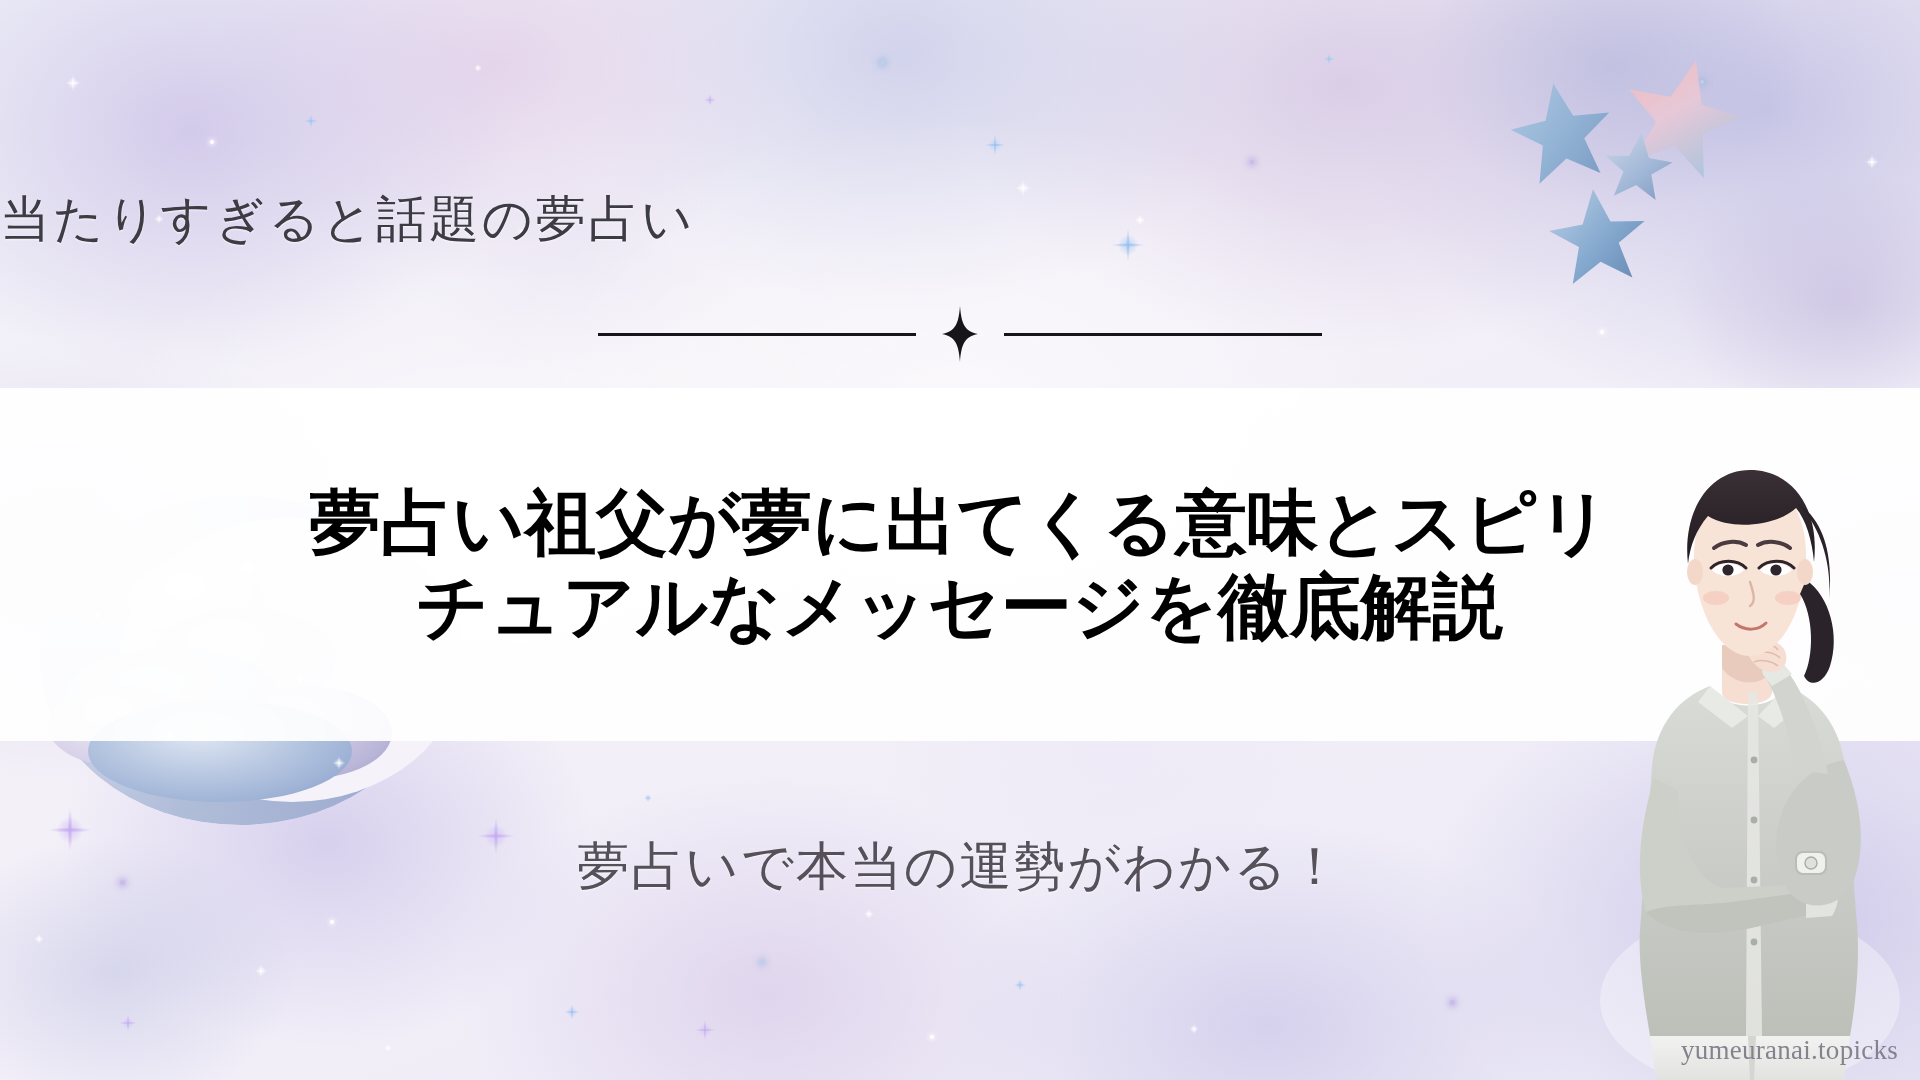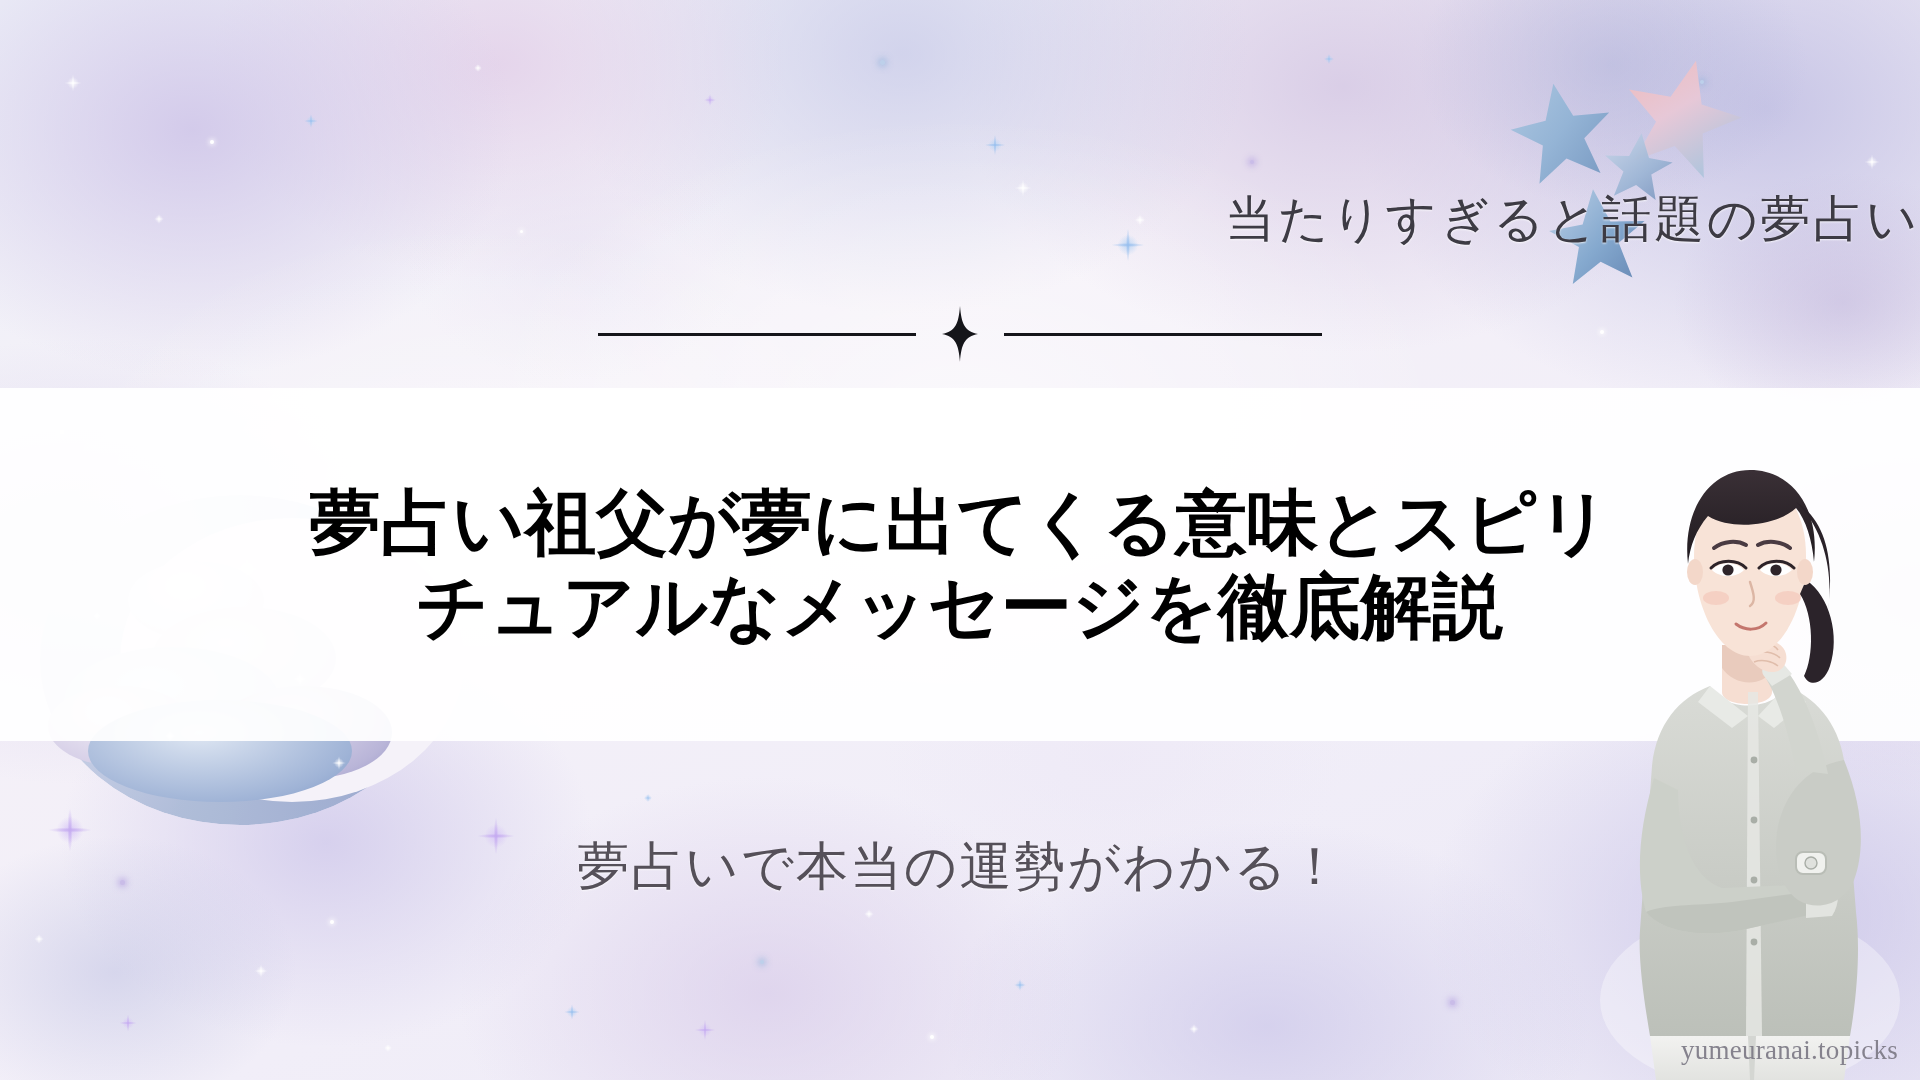--- a/index.html
+++ b/index.html
@@ -77,22 +77,21 @@
     background:
       radial-gradient(ellipse 50% 6% at 50% 50%, rgba(150,190,238,.95) 0%, rgba(150,190,238,0) 72%),
       radial-gradient(ellipse 6% 50% at 50% 50%, rgba(150,190,238,.95) 0%, rgba(150,190,238,0) 72%),
       radial-gradient(circle closest-side, rgba(184,212,244,.9) 0%, rgba(184,212,244,0) 45%);
   }
 
   
   #eyebrow-block{
     position:absolute;
     left:0; right:0; top:188px;
-    text-align:right;
-    margin-left:48px;
+    text-align:left;
   }
   #eyebrow-text{
     font-family:"Liberation Serif", serif;
     font-size:50px;
     line-height:1.25;
     letter-spacing:.055em;
     color:#3d3b44;
     text-shadow:0 1px 2px rgba(255,255,255,.75);
     white-space:nowrap;
   }

